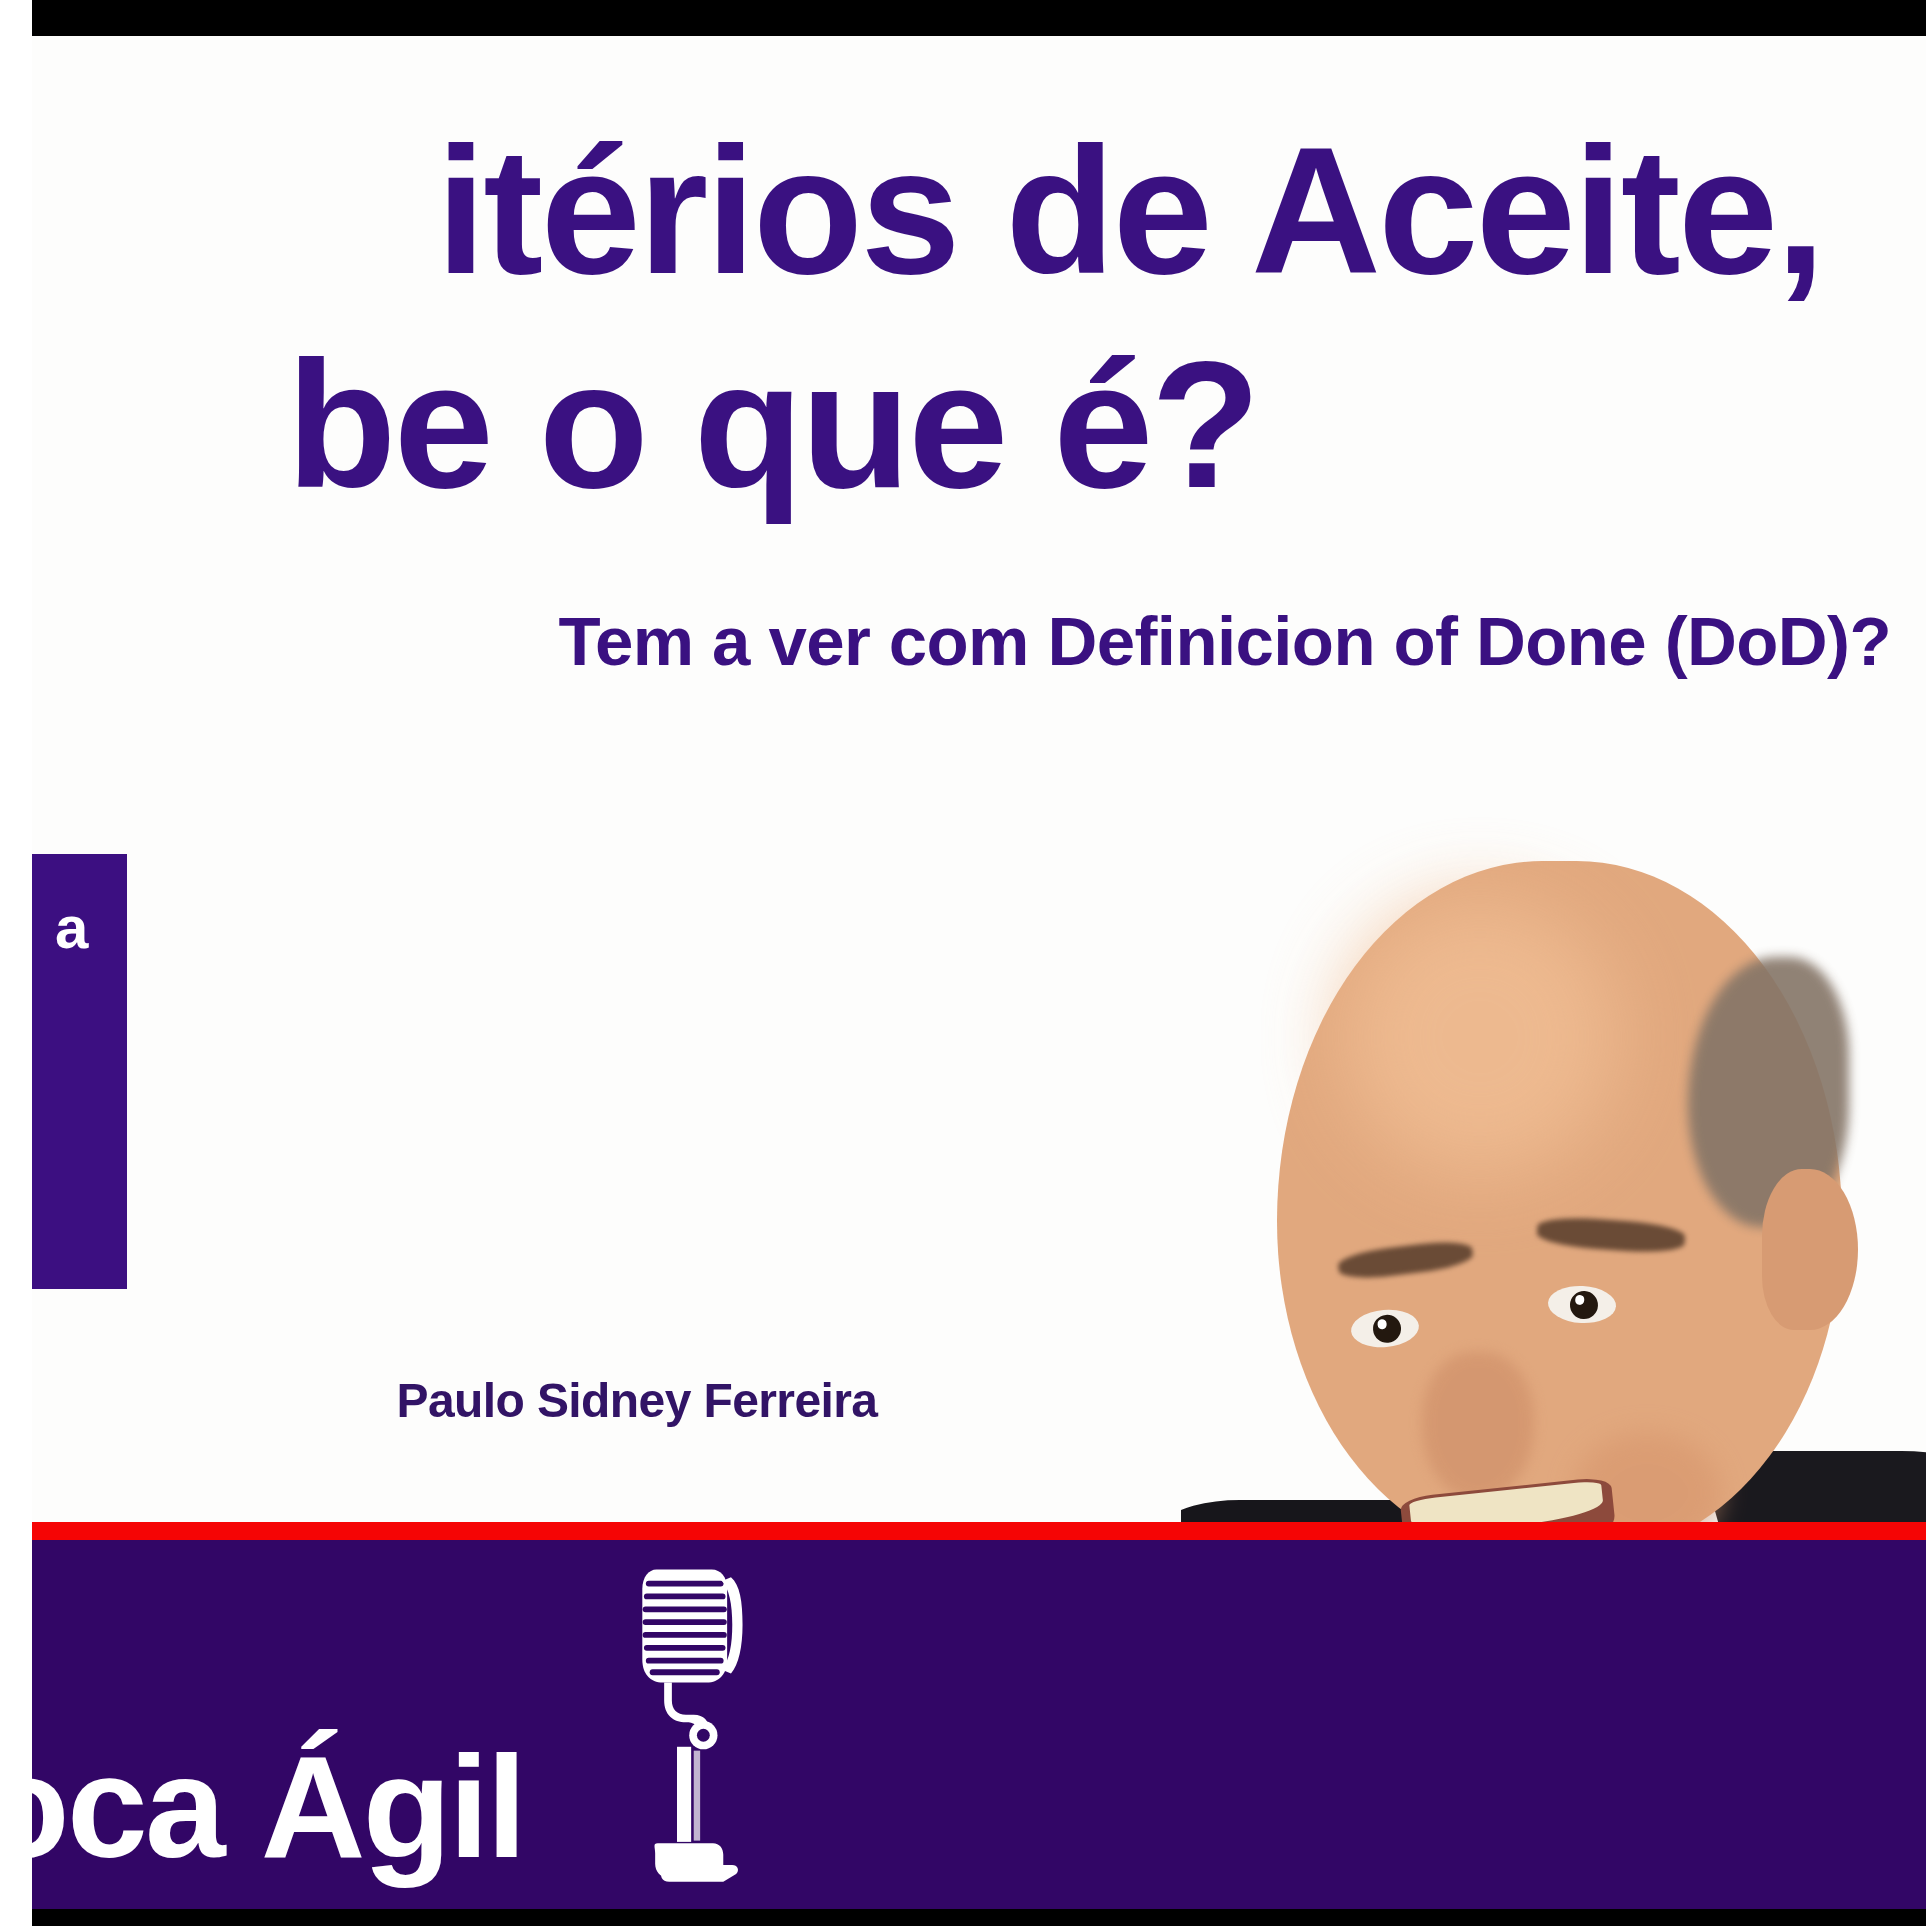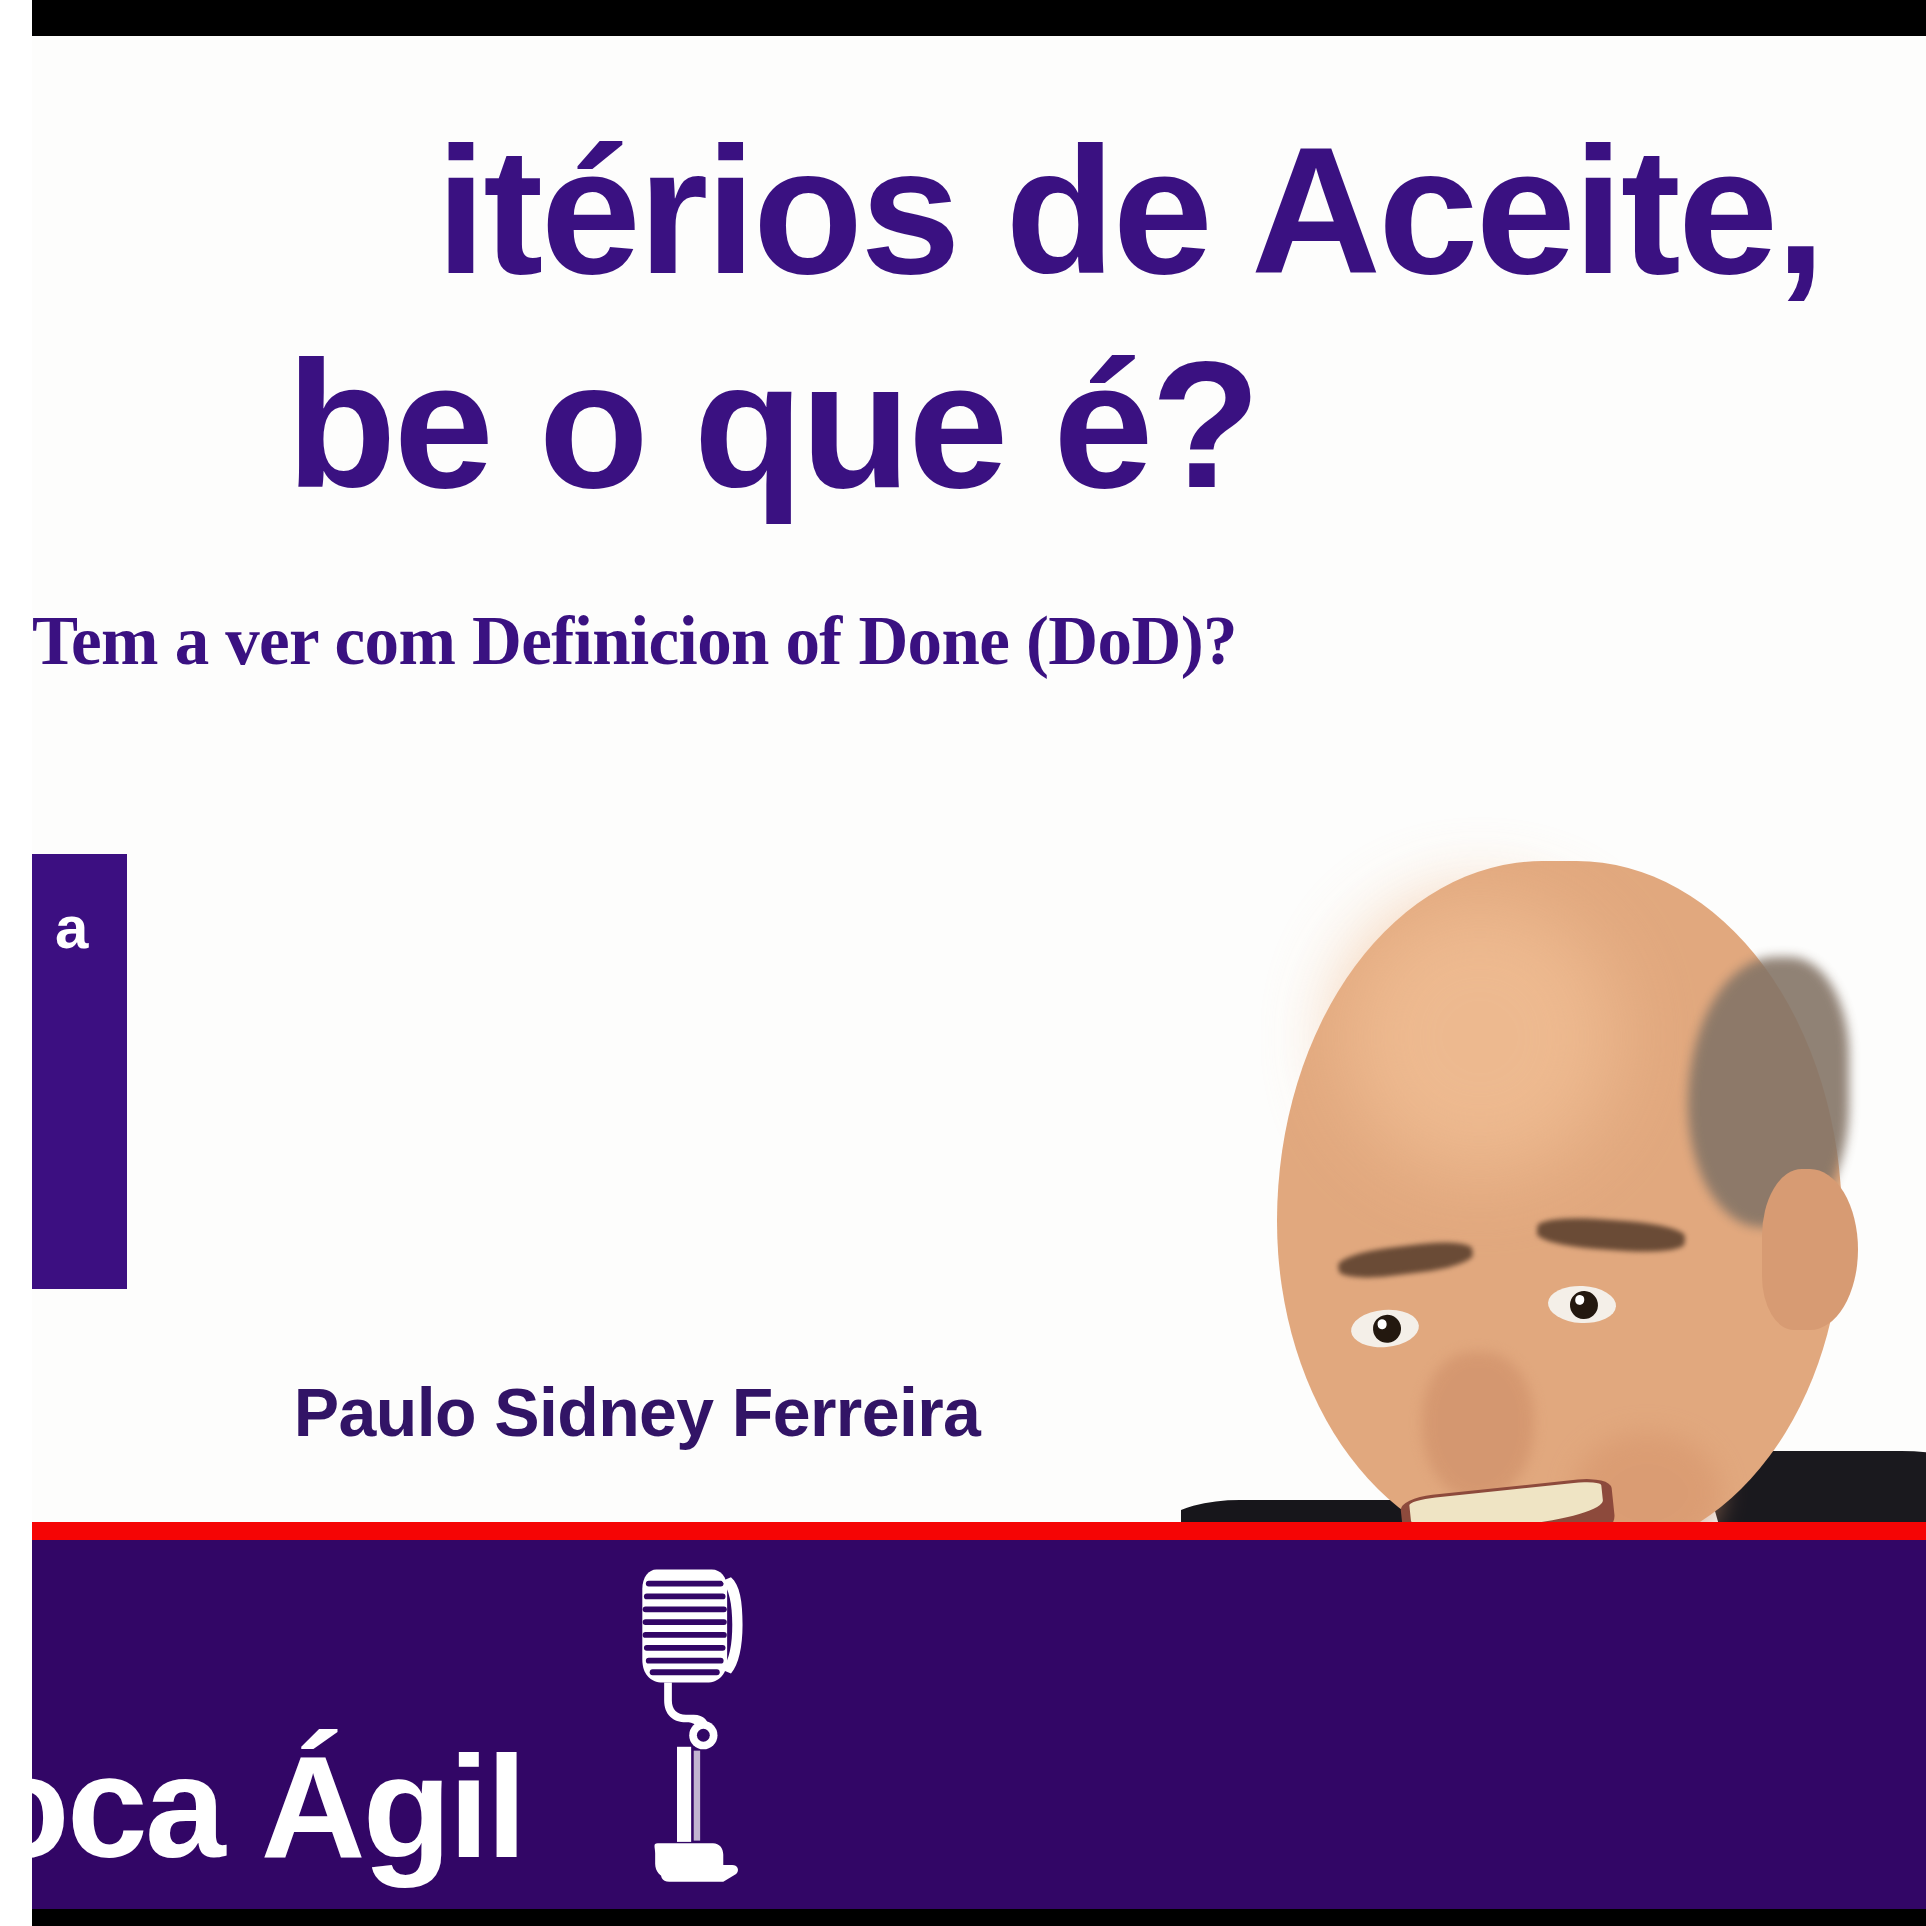--- a/index.html
+++ b/index.html
@@ -54,27 +54,27 @@
     display: block;
     margin-right: 565px;
     margin-top: -16.7px;
   }
 
   .subhead {
     position: absolute;
     left: 0;
     top: 604px;
     width: 1859px;
+    text-align: right;
     color: #3a1181;
     font-weight: 700;
     font-size: 69px;
     line-height: 1.1;
     letter-spacing: -0.6px;
     white-space: nowrap;
-    font-family: Liberation Serif, serif;
   }
 
   
   .side-block {
     position: absolute;
     left: -39px;
     top: 854px;
     width: 134px;
     height: 435px;
     background: #3c0f81;
@@ -95,21 +95,21 @@
   .credit {
     position: absolute;
     left: 0;
     top: 1374px;
     width: 1210px;
     text-align: center;
     color: #321466;
   }
   .credit .name {
     display: block;
-    font-size: 68px;
+    font-size: 48px;
     font-weight: 700;
     line-height: 1.14;
     letter-spacing: -0.6px;
     white-space: nowrap;
   }
   .credit .role {
     display: block;
     font-size: 49px;
     font-weight: 700;
     line-height: 1.16;

